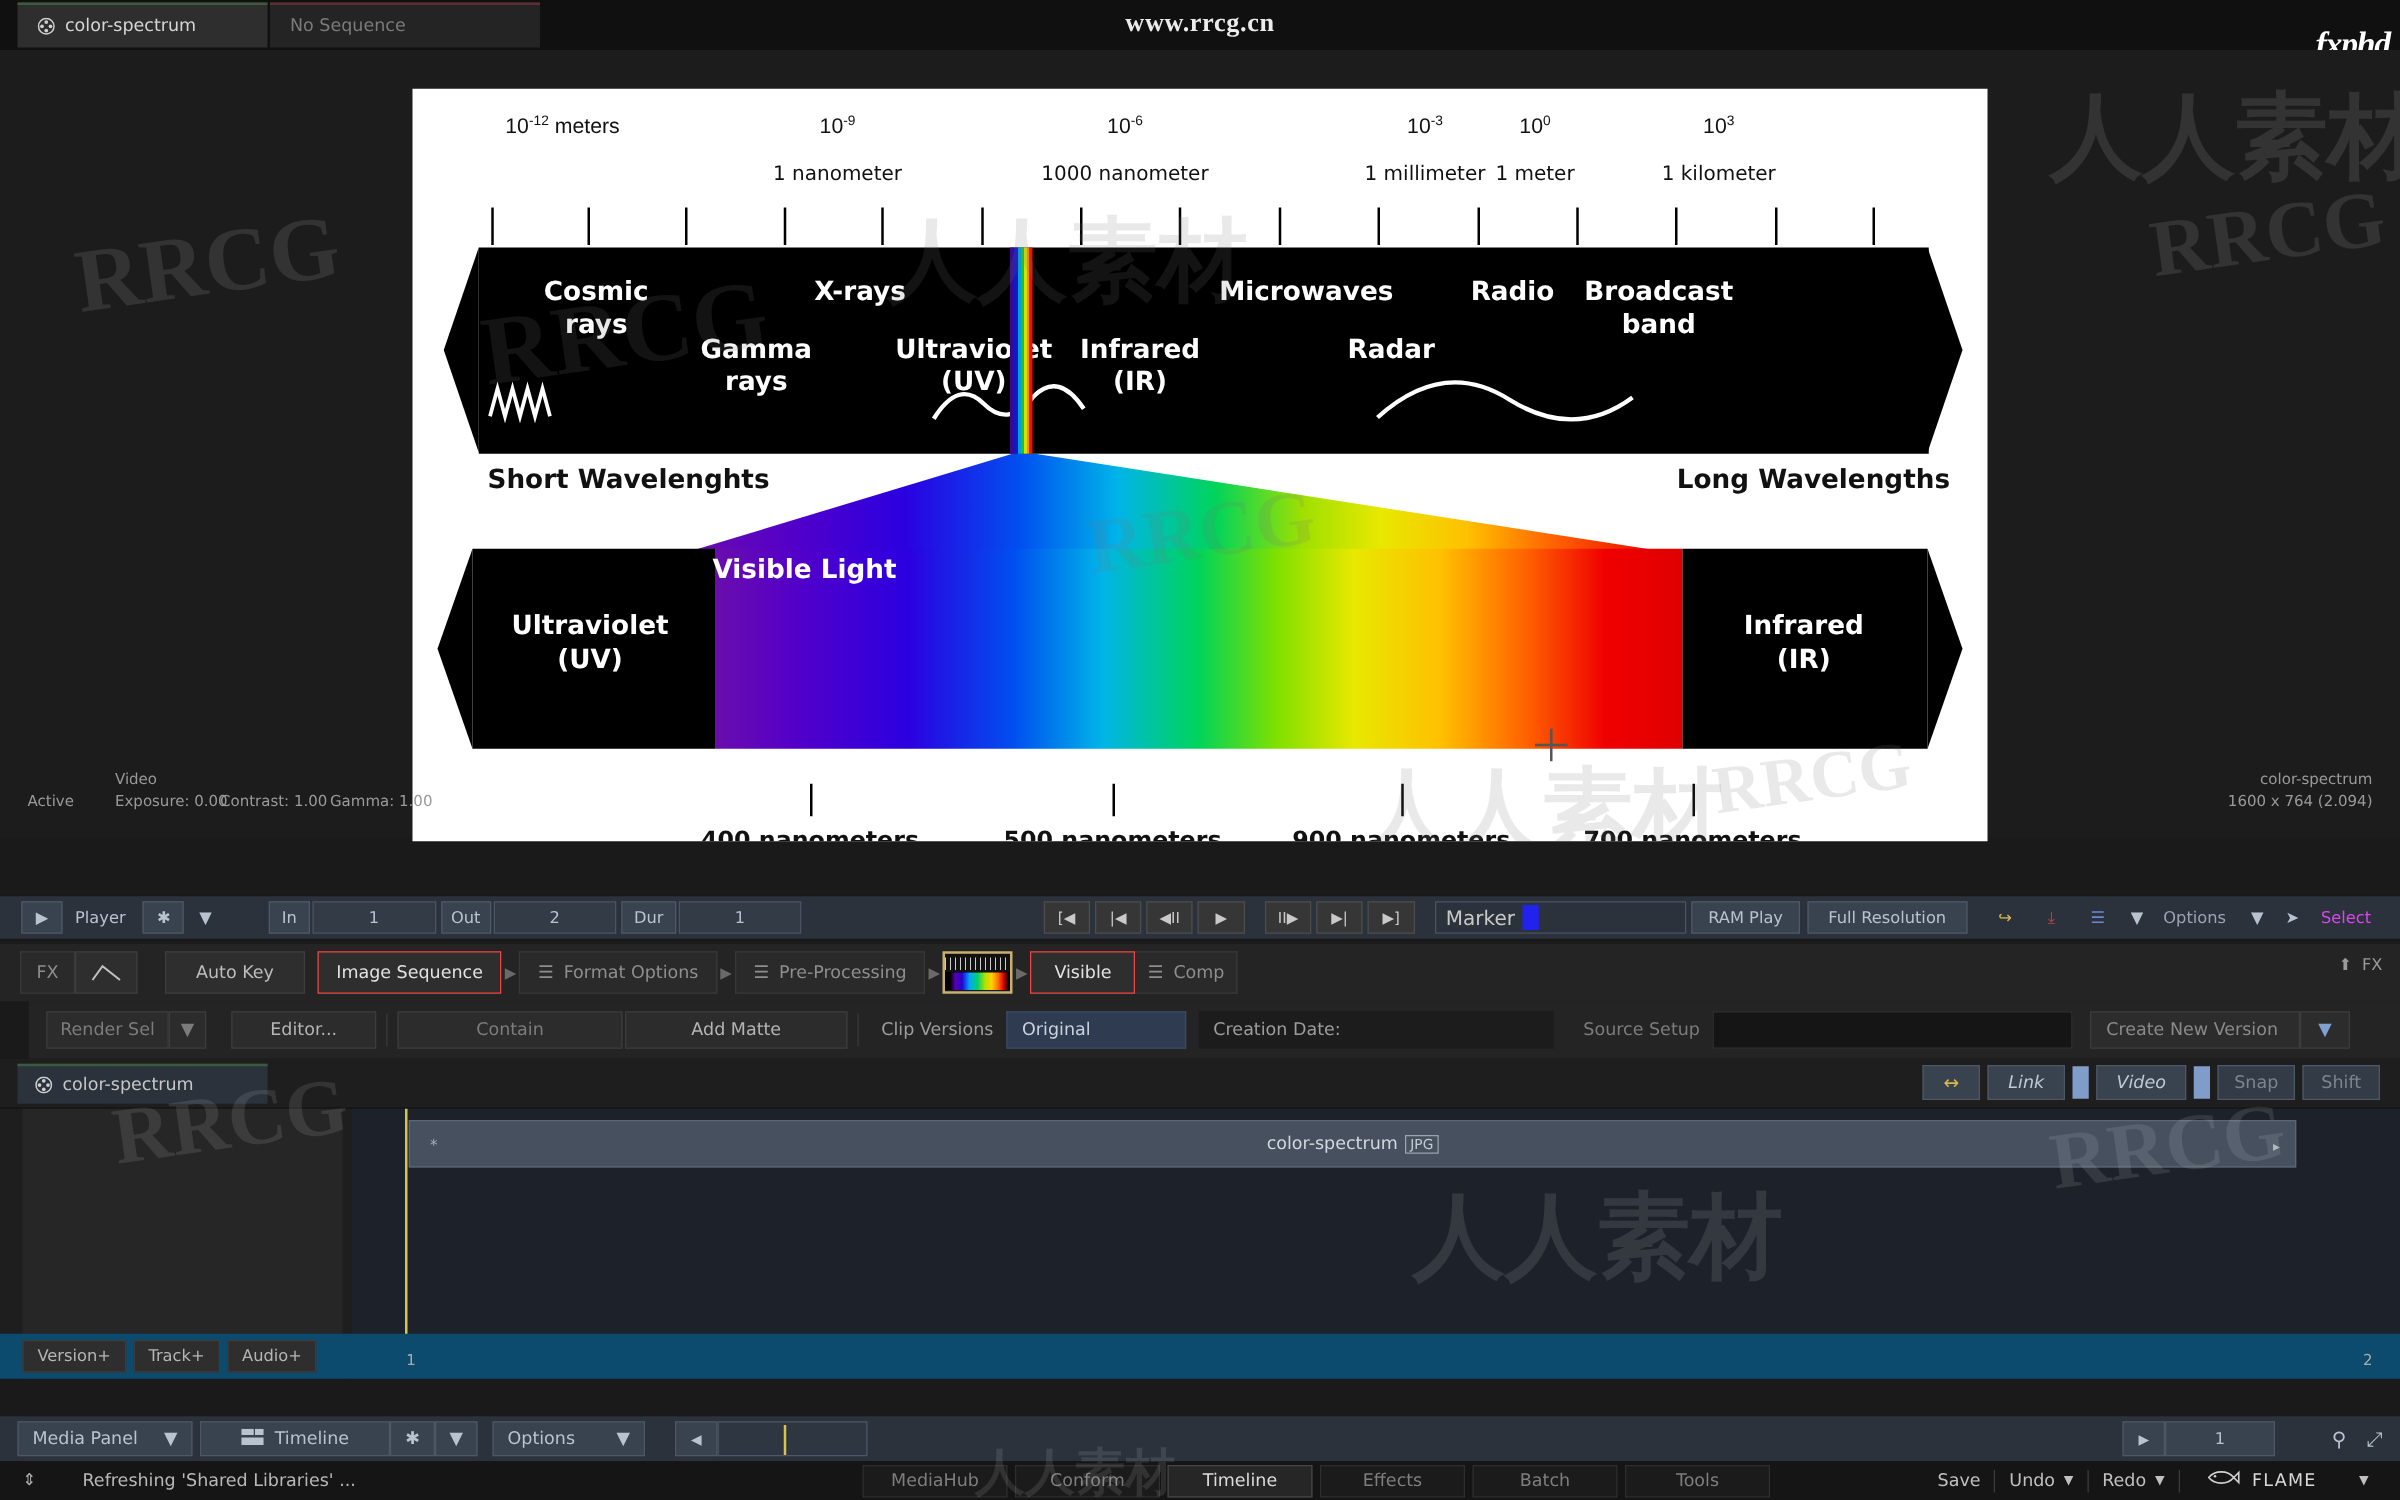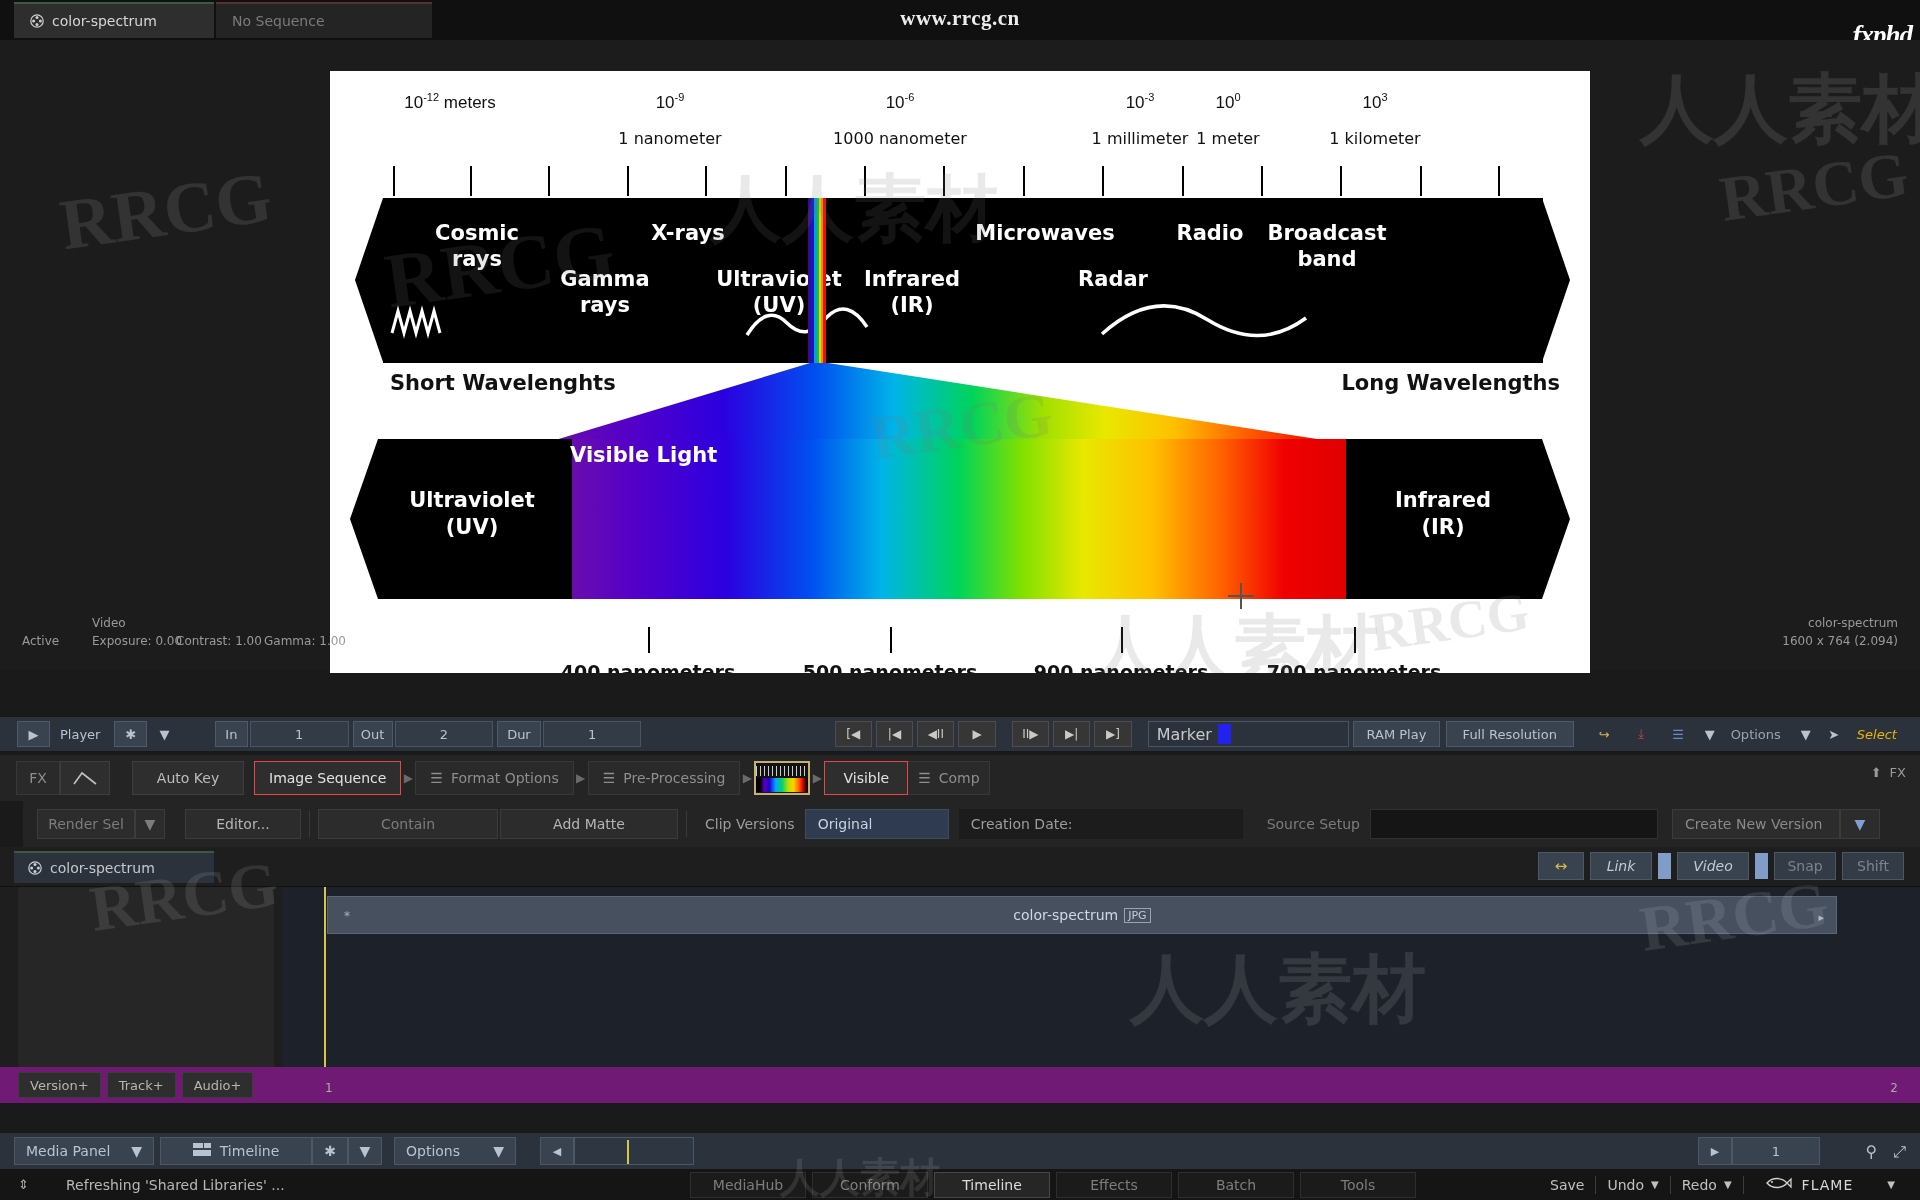--- a/index.html
+++ b/index.html
@@ -184,21 +184,21 @@
     position:absolute; left: 45px; top: 9px; width: 1510px; height: 38px;
     background:#46505f; border:1px solid #5c6775;
     display:flex;align-items:center;justify-content:center;gap:6px;
     font-size:14px; color:#d2d8e0;
   }
   .jpgbadge { border:1px solid #9aa4b0; font-size:11px; padding:0 3px; color:#c3cbd4; }
   .playhead { position:absolute; left:42px; top:0; width:2px; height:190px; background:#d8c44a; }
   .clip-star { position:absolute; left:16px; top:12px; font-size:12px; color:#aab2bc;}
   .clip-arrow { position:absolute; right:12px; top:14px; font-size:11px; color:#aab2bc;}
 
-  .tlfoot { position:absolute; left:0; bottom:0; width:1920px; height:36px; background:#701a75;}
+  .tlfoot { position:absolute; left:0; bottom:0; width:1920px; height:36px; background:#0c4a6e;}
   .tf-btn { height:26px; background:#2e2e2e; border:1px solid #3d3d3d; color:#b5b5b5;
     font-size:13px; display:flex;align-items:center;justify-content:center;padding:0 11px;}
   .tl-num-l { position:absolute; left:325px; bottom:8px; font-size:12px; color:#aaa; }
   .tl-num-r { position:absolute; right:22px; bottom:8px; font-size:12px; color:#aaa; }
 
   
   .panelbar {
     position: absolute; top: 1133px; left: 0; width: 1920px; height: 36px;
     background: #2b323c; display:flex; align-items:center;
   }
@@ -465,21 +465,21 @@
   <div style="flex:1;"></div>
   <div class="pb-btn" style="width:92px;">RAM Play</div>
   <div class="pb-btn" style="width:136px;margin-left:6px;">Full Resolution</div>
   <div class="pb-btn flat" style="width:34px;margin-left:14px;color:#d8b84a;">↪</div>
   <div class="pb-btn flat" style="width:34px;color:#c84040;">⤓</div>
   <div class="pb-btn flat" style="width:34px;color:#6a8ad0;">☰</div>
   <div class="pb-btn flat" style="width:22px;">▼</div>
   <div class="pb-lbl" style="color:#9aa4b0;">Options</div>
   <div class="pb-btn flat" style="width:22px;">▼</div>
   <div class="pb-btn flat" style="width:26px;">➤</div>
-  <div class="pb-lbl" style="color:#eab308;font-style:italic;">Select</div>
+  <div class="pb-lbl" style="color:#d946ef;">Select</div>
   <div style="width:14px;"></div>
 </div>
 
 <div class="fxbar">
   <div style="width:16px;"></div>
   <div class="fx-seg seg-dim" style="width:44px;padding:0;">FX</div>
   <div class="fx-seg seg-box" style="width:50px;padding:0;">
     <svg width="26" height="16">
         <polyline points="2,14 10,3 24,14" fill="none" stroke="#c0c0c0" stroke-width="1.6"></polyline>
       </svg>

